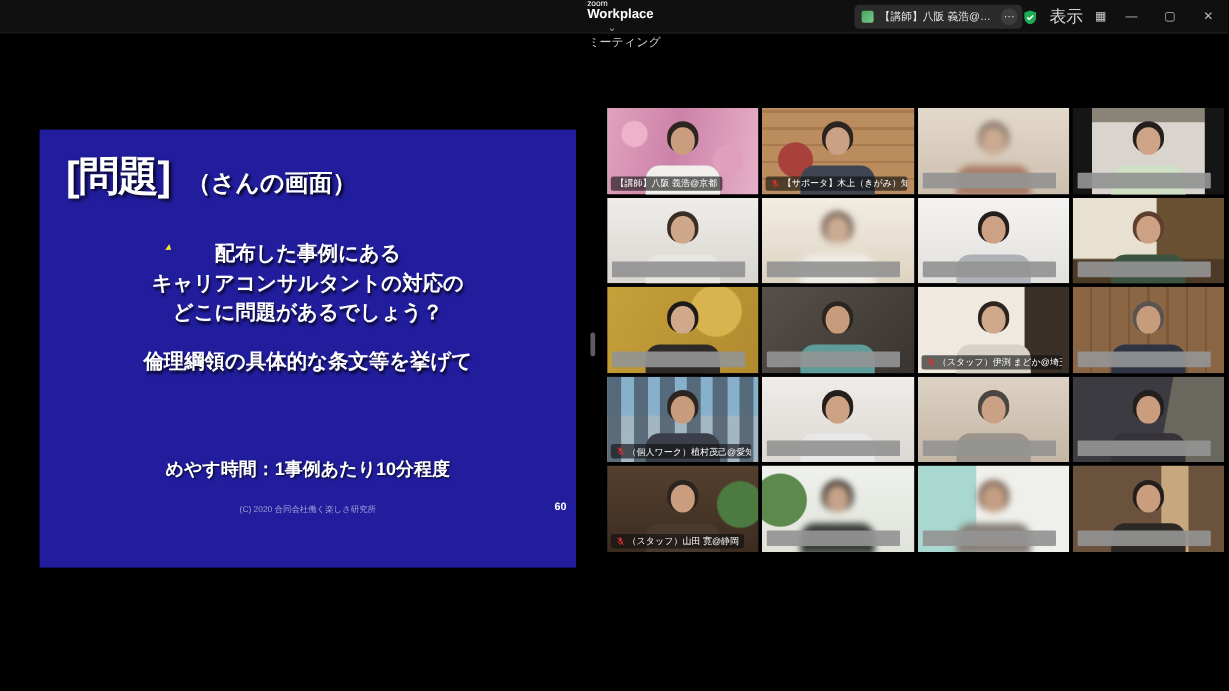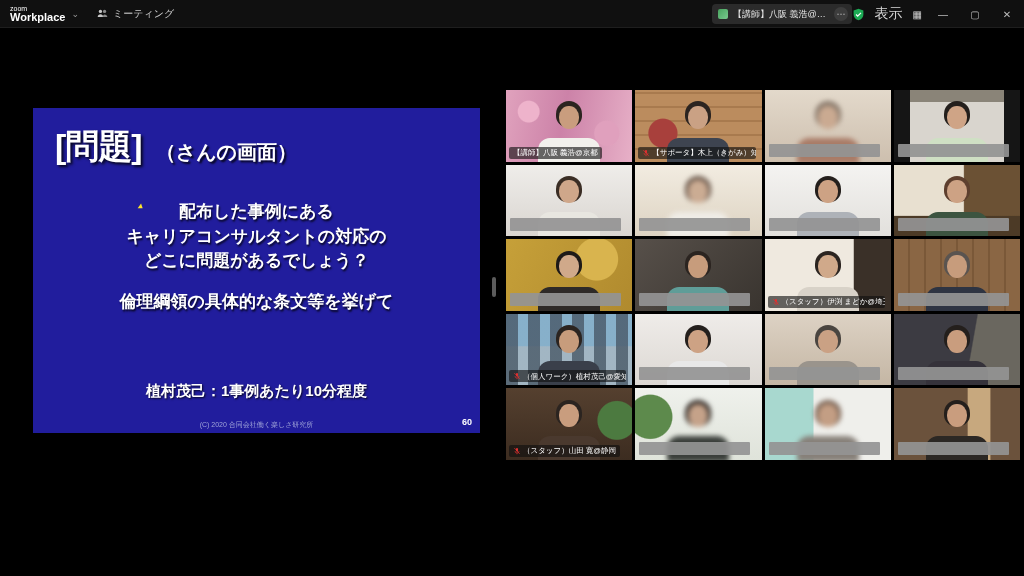--- a/index.html
+++ b/index.html
@@ -1,42 +1,42 @@
 <!DOCTYPE html>
 <html><head>
 <meta charset="utf-8">
 <style>
   html,body{margin:0;padding:0;background:#000;}
   *{box-sizing:border-box;font-family:"Liberation Sans",sans-serif;}
   .app{position:relative;width:1024px;height:576px;background:#000;overflow:hidden;}
 
   
   .topbar{position:absolute;left:0;top:0;width:1024px;height:28px;background:#101010;
-          border-bottom:1px solid #1e1e1e;display:flex;align-items:center;color:#ddd;}
+          border-bottom:1px solid #1e1e1e;display:flex;align-items:center;color:#ddd;flex-direction:column;}
   .logo{display:flex;flex-direction:column;line-height:1;margin-left:10px;}
   .logo .l1{font-size:7px;color:#fff;}
   .logo .l2{font-size:11px;font-weight:bold;color:#fff;}
   .chev{color:#9a9a9a;font-size:9px;margin:0 10px 0 6px;}
   .meeting-tab{display:flex;align-items:center;gap:5px;font-size:10px;color:#cfcfcf;padding:0 8px;}
   .tab-pill{position:absolute;left:712px;top:4px;height:20px;background:#2b2b2b;border-radius:4px;
             display:flex;align-items:center;gap:5px;padding:0 4px 0 6px;max-width:140px;}
   .tab-pill .thumb{width:10px;height:10px;border-radius:2px;background:linear-gradient(135deg,#47a35e,#7ac98e);flex:0 0 auto;}
   .tab-pill .txt{font-size:9px;color:#e6e6e6;white-space:nowrap;overflow:hidden;text-overflow:ellipsis;max-width:100px;}
   .tab-pill .more{width:14px;height:14px;border-radius:50%;background:#3d3d3d;color:#ddd;font-size:9px;
                   display:flex;align-items:center;justify-content:center;flex:0 0 auto;}
   .tb-right{position:absolute;right:0;top:0;height:28px;display:flex;align-items:center;gap:10px;padding-right:6px;}
   .shield{width:13px;height:13px;}
   .view-lbl{font-size:14px;color:#d8d8d8;}
   .grid-ic{font-size:10px;color:#cfcfcf;}
   .winbtn{width:22px;height:28px;display:flex;align-items:center;justify-content:center;
           color:#bdbdbd;font-size:10px;}
 
   
   .share-area{position:absolute;left:0;top:28px;width:494px;height:548px;background:#000;}
-  .slide{position:absolute;left:33px;top:80px;width:447px;height:325px;color:#fff;overflow:hidden;}
+  .slide{position:absolute;left:33px;top:80px;width:447px;height:365px;color:#fff;overflow:hidden;}
   .slide-title-row{position:absolute;left:22px;top:16px;display:flex;align-items:flex-end;gap:14px;}
   .slide-title{font-size:34px;font-weight:bold;letter-spacing:-1px;text-shadow:2px 2px 3px rgba(0,0,0,.85);}
   .slide-subtitle{font-size:20px;font-weight:bold;padding-bottom:4px;text-shadow:2px 2px 2px rgba(0,0,0,.85);}
   .slide-bullets{position:absolute;left:0;top:92px;width:100%;text-align:center;font-size:17px;
                  font-weight:bold;line-height:1.45;text-shadow:1px 2px 2px rgba(0,0,0,.8);}
   .pointer-mark{position:absolute;left:106px;top:4px;width:0;height:0;border-left:4px solid #ffe52a;
                 border-top:3px solid transparent;border-bottom:3px solid transparent;transform:rotate(35deg);}
   .slide-body2{position:absolute;left:0;top:182px;width:100%;text-align:center;font-size:17px;
                font-weight:bold;line-height:1.45;text-shadow:1px 2px 2px rgba(0,0,0,.8);}
   .slide-note{position:absolute;left:0;top:274px;width:100%;text-align:center;font-size:15px;
@@ -116,21 +116,21 @@
             <div>配布した事例にある</div>
             <div>キャリアコンサルタントの対応の</div>
             <div>どこに問題があるでしょう？</div>
           </div>
       </div>
       <div class="slide-body2">
         <div>
             <div>倫理綱領の具体的な条文等を挙げて</div>
           </div>
       </div>
-      <div class="slide-note">植村茂己：1事例あたり10分程度</div>
+      <div class="slide-note">めやす時間：1事例あたり10分程度</div>
       <div class="slide-footer">(C) 2020 合同会社働く楽しさ研究所</div>
       <div class="slide-page">60</div>
     </div>
   </div>
 
   <div class="resize-handle"></div>
 
   <div class="gallery" id="gallery">
       <div class="tile speaking">
         <div class="scene" style="background: radial-gradient(circle at 18% 30%, rgb(238, 179, 203) 0px, rgb(238, 179, 203) 9%, transparent 10%), radial-gradient(circle at 80% 60%, rgb(224, 160, 189) 0px, rgb(224, 160, 189) 11%, transparent 12%), linear-gradient(100deg, rgb(224, 162, 189), rgb(204, 130, 168) 45%, rgb(231, 176, 199));">

